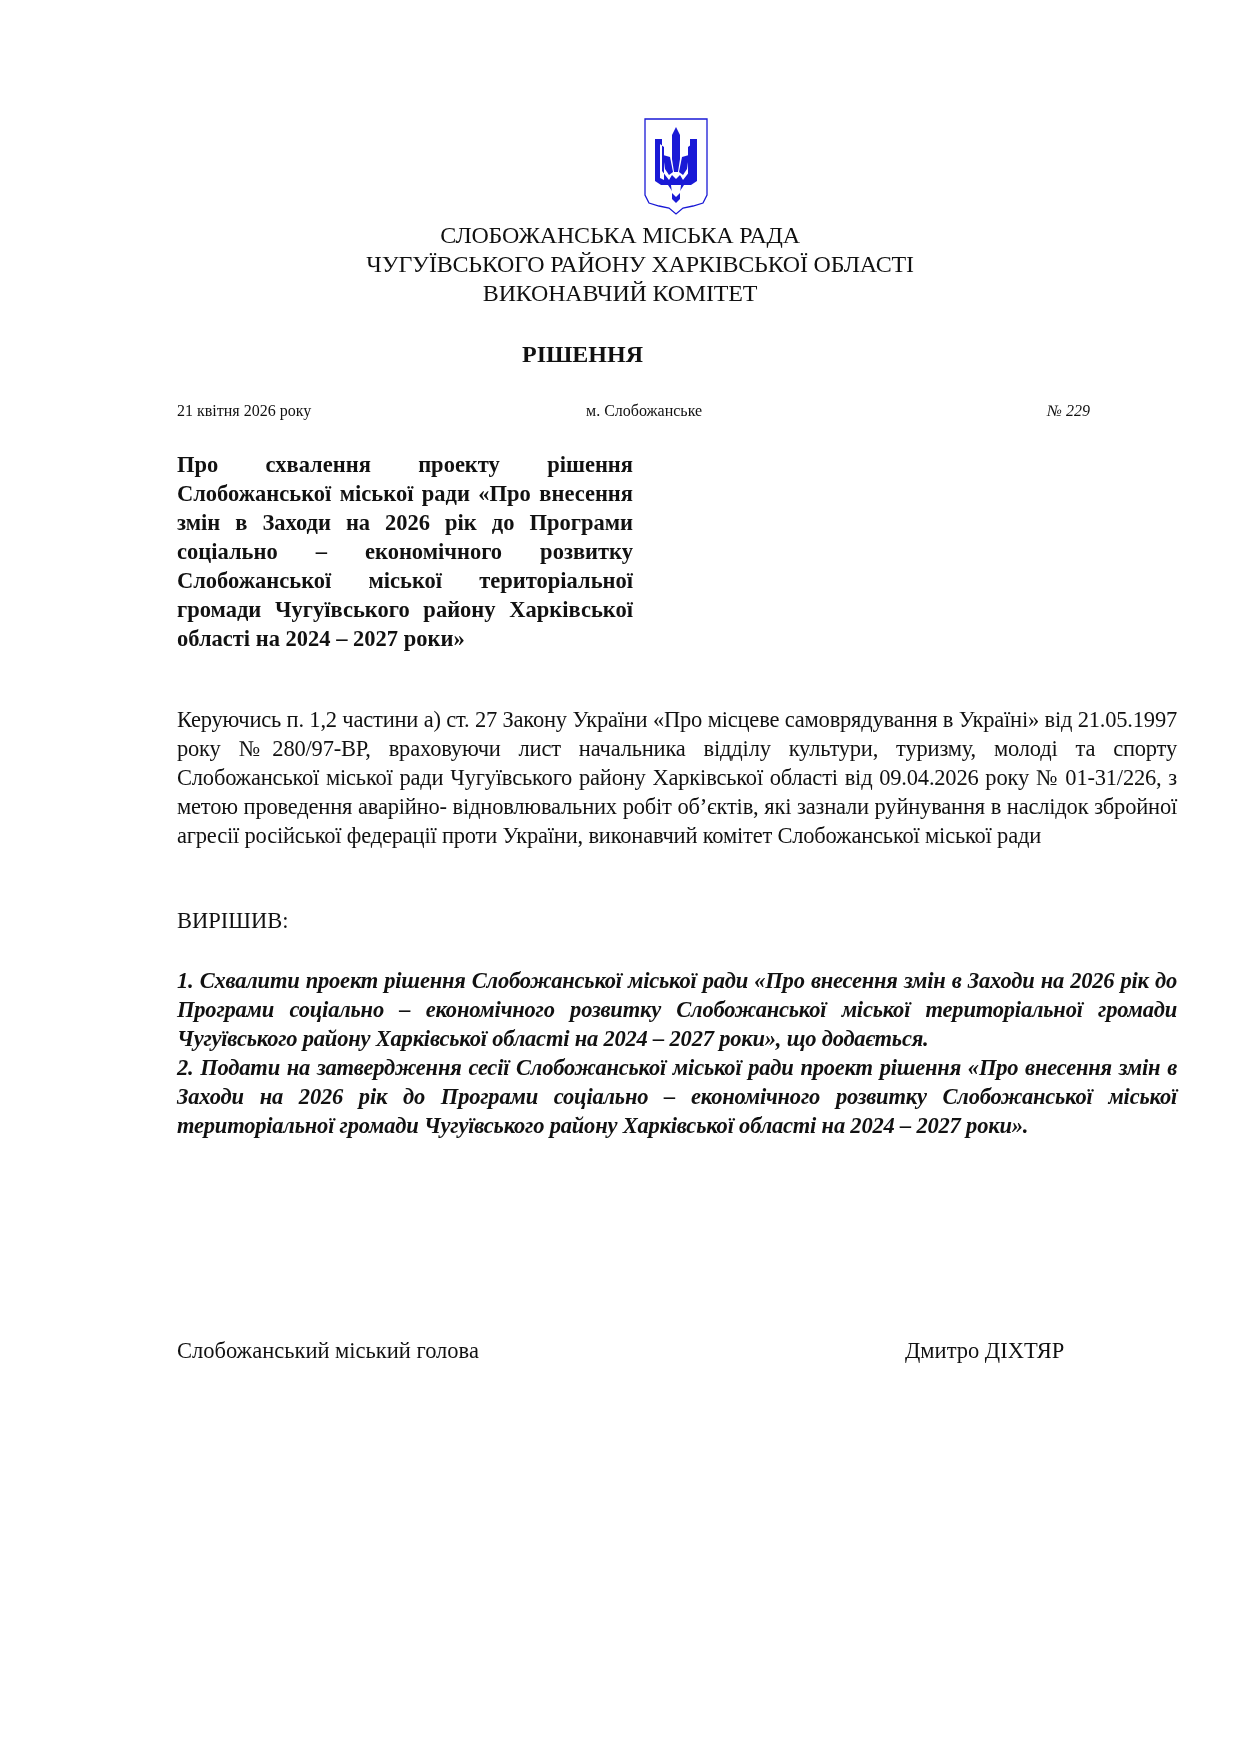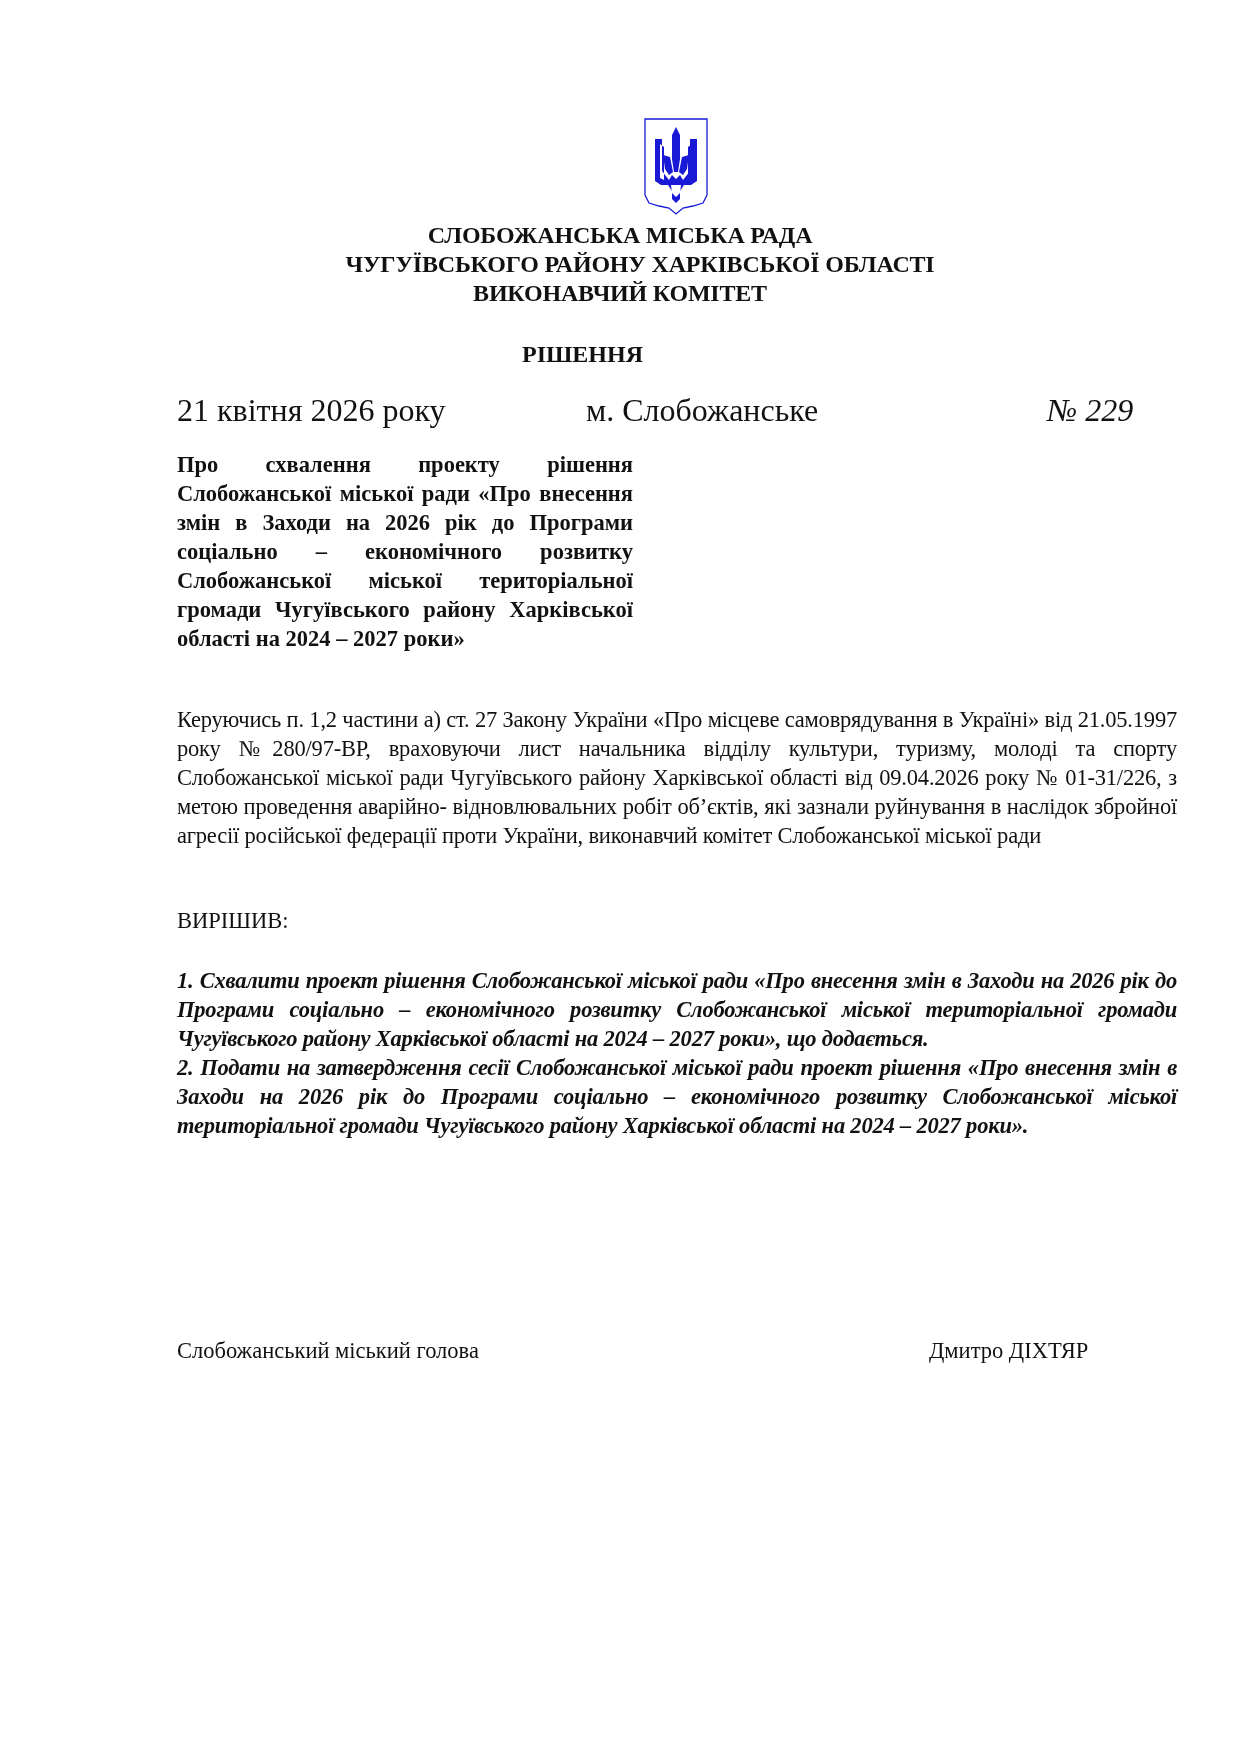--- a/index.html
+++ b/index.html
@@ -1,41 +1,41 @@
 <!DOCTYPE html>
 <html><head>
 <meta charset="utf-8">
 <style>
   html, body { margin: 0; padding: 0; background: #ffffff; }
   body { width: 1240px; height: 1754px; position: relative; overflow: hidden;
          font-family: "Liberation Serif", "DejaVu Serif", serif; color: #111; }
   .emblem { position: absolute; left: 643px; top: 117px; width: 66px; height: 98px; }
-  .hdr { position: absolute; left: 0; width: 1240px; text-align: center; font-weight: bold;
+  .hdr { position: absolute; left: 0; width: 1240px; text-align: center; font-weight: normal;
          font-size: 24px; line-height: 29px; letter-spacing: -0.2px; }
   .hdr.l1 { top: 221px; }
   .hdr.l2 { top: 250px; padding-left: 20px; }
   .hdr.l3 { top: 279px; }
   .decision-title { position: absolute; left: 0; width: 1165px; top: 340px; text-align: center;
          font-weight: bold; font-size: 24px; line-height: 29px; }
-  .row { position: absolute; top: 396px; font-size: 32px; line-height: 29px; }
+  .row { position: absolute; top: 396px; font-size: 16px; line-height: 29px; }
   .row.date { left: 177px; }
   .row.place { left: 586px; }
   .row.num { left: 1047px; font-style: italic; }
   .subject { position: absolute; left: 177px; top: 450px; width: 456px; font-weight: bold;
          font-size: 22.5px; line-height: 29px; text-align: justify; text-align-last: left; }
   .preamble { position: absolute; left: 177px; top: 705px; width: 1000px; font-size: 22.5px;
          line-height: 29px; text-align: justify; text-align-last: left; letter-spacing: -0.2px; }
   .resolved { position: absolute; left: 177px; top: 906px; font-size: 22.5px; line-height: 29px; }
   .items { position: absolute; left: 177px; top: 966px; width: 1000px; font-size: 22.5px;
          line-height: 29px; letter-spacing: -0.2px; }
   .items p { margin: 0; text-align: justify; text-align-last: left; font-style: italic; }
   .items p.strong { font-weight: bold; }
   .sign { position: absolute; top: 1336px; font-size: 22.5px; line-height: 29px; }
   .sign.left { left: 177px; }
-  .sign.right { left: 905px; margin-left: 24px; }
+  .sign.right { left: 905px; }
 </style>
 </head>
 <body>
 
 <svg class="emblem" viewBox="0 0 66 98">
   <path d="M2 2 H64 V78 L60 86 L50 89 L40 91 L33 97 L26 91 L16 89 L6 86 L2 78 Z" fill="none" stroke="#1a1ad6" stroke-width="1.3"></path>
   <g fill="#1a1ad6">
     <path d="M33 10 L37 18 L37 42 L35 55 L31 55 L29 42 L29 18 Z"></path>
     <path d="M12 22 H19 V54 L26 63 L29 58 L33 62 L37 58 L40 63 L47 54 V22 H54 V64 L48 68 L41 68 L37 74 L37 82 L33 86 L29 82 L29 74 L25 68 L18 68 L12 64 Z M17 27 V61 L21 63 V30 Z M49 27 V61 L45 63 V30 Z"></path>
     <path d="M20 38 L27 40 L30 55 L26 58 L22 52 Z"></path>

